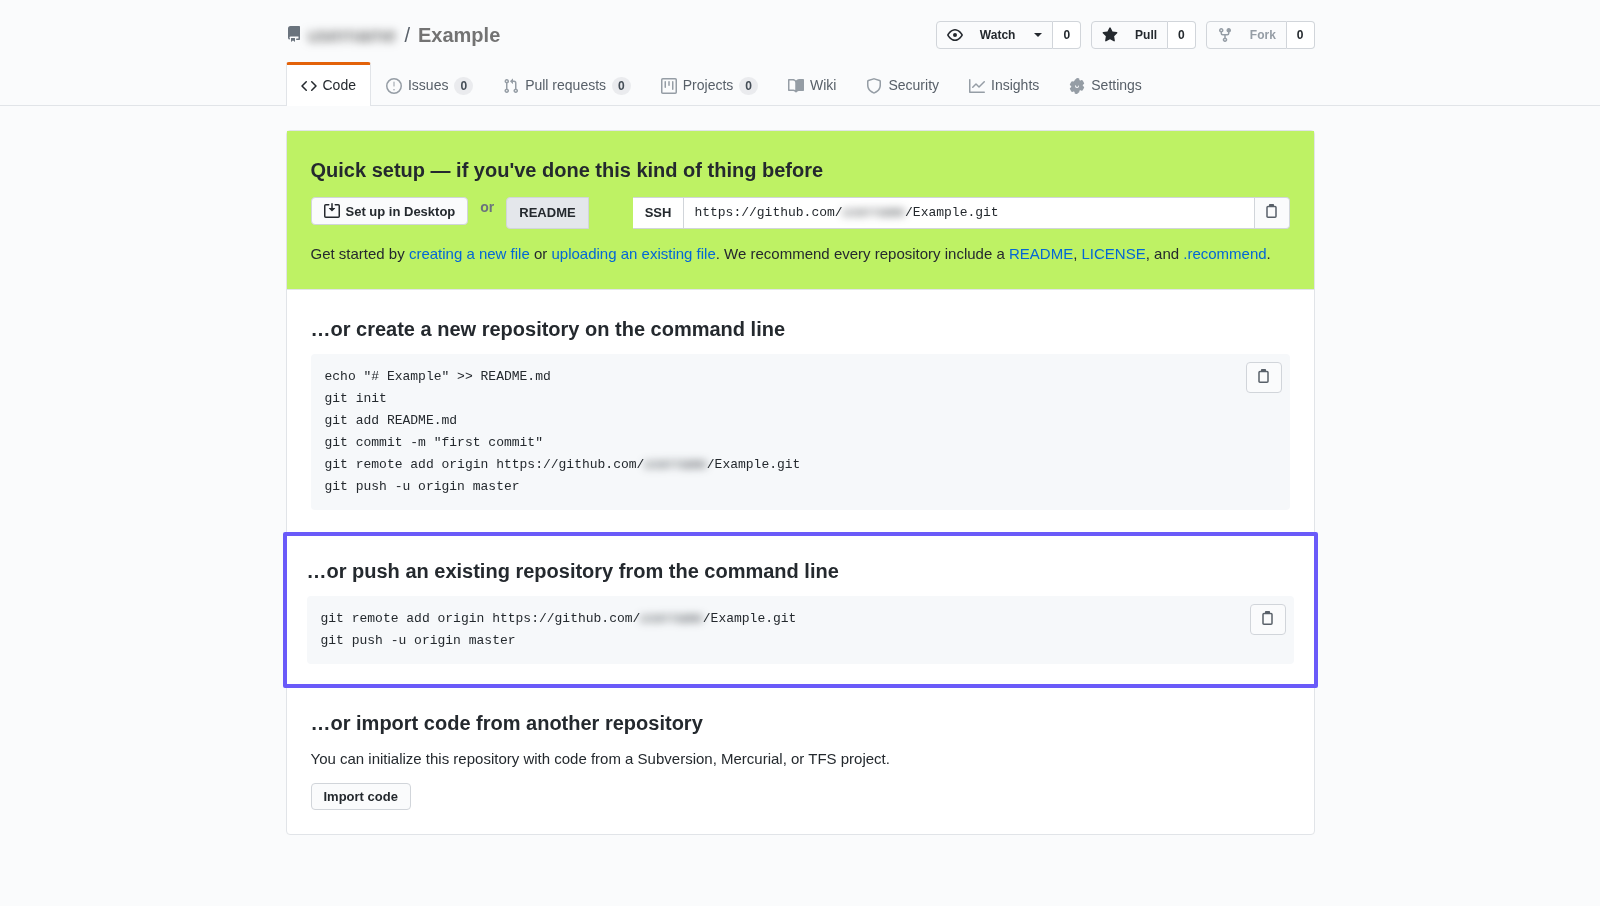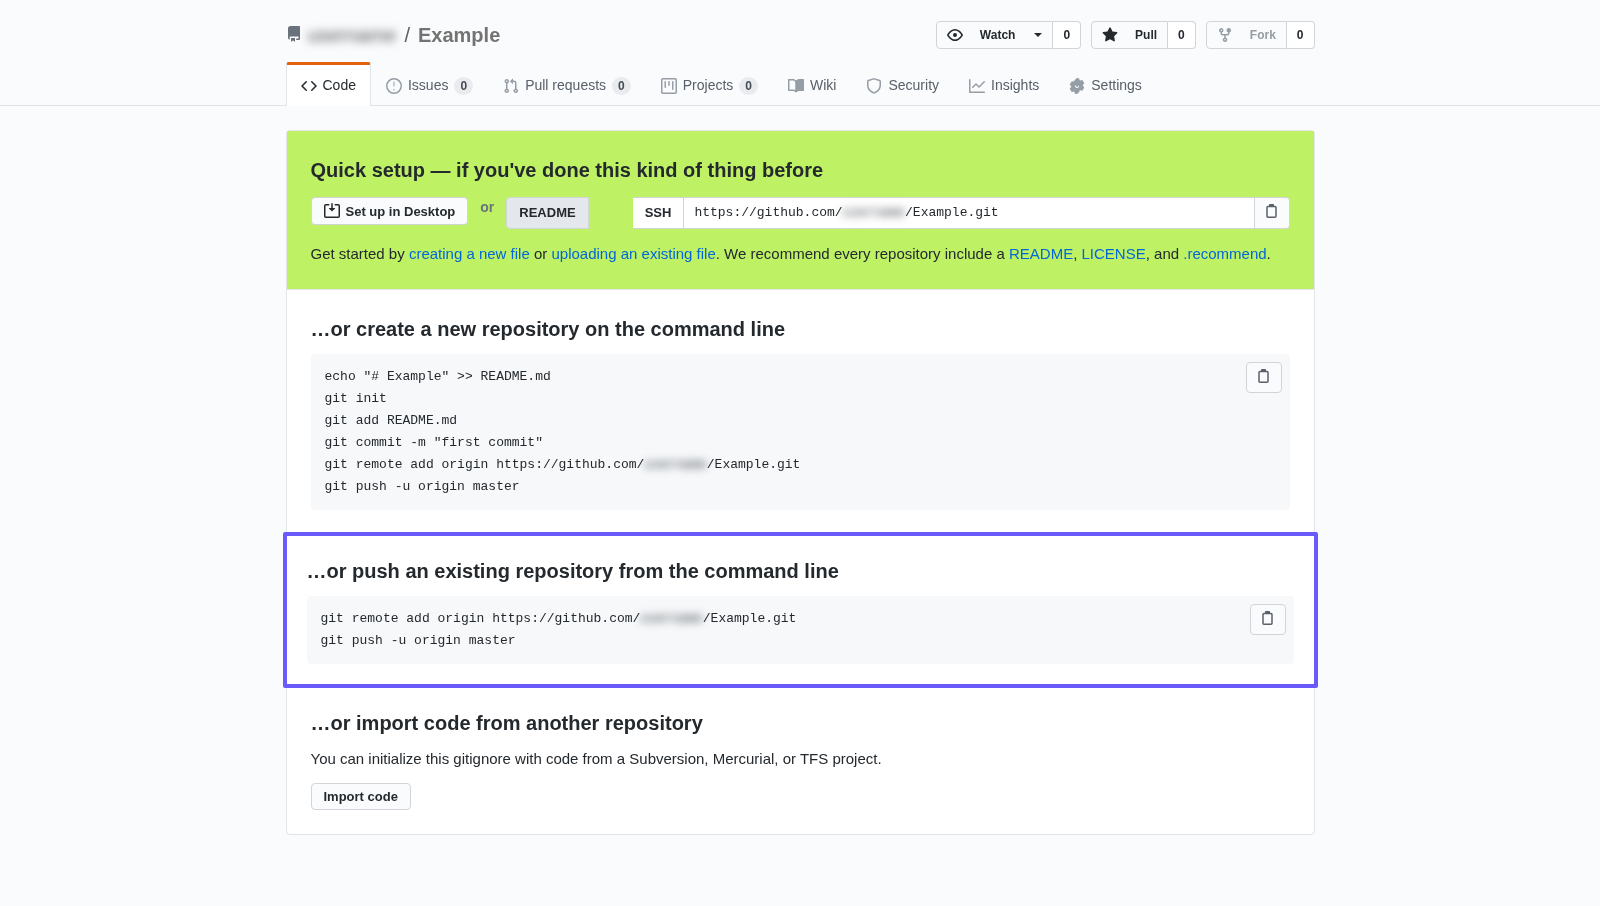--- a/index.html
+++ b/index.html
@@ -373,16 +373,16 @@
   <div class="section highlight">
     <h3>…or push an existing repository from the command line</h3>
     <div class="code-block"><span>git remote add origin https://github.com/</span><span class="blur">username</span><span>/Example.git
 git push -u origin master</span><button class="code-copy"><svg width="16" height="16" viewBox="0 0 16 16">
             <path d="M5.75 1a.75.75 0 00-.75.75v1h-1A1.75 1.75 0 002.25 4.5v8.75c0 .966.784 1.75 1.75 1.75h7a1.75 1.75 0 001.75-1.75V4.5A1.75 1.75 0 0011 2.75h-1v-1A.75.75 0 009.25 1h-3.5zM4 4.25h7a.25.25 0 01.25.25v8.75a.25.25 0 01-.25.25H4a.25.25 0 01-.25-.25V4.5A.25.25 0 014 4.25z"></path>
           </svg></button></div>
   </div>
 
   <div class="section">
     <h3>…or import code from another repository</h3>
-    <p>You can initialize this gitignore with code from a Subversion, Mercurial, or TFS project.</p>
+    <p>You can initialize this repository with code from a Subversion, Mercurial, or TFS project.</p>
     <button class="btn-std">Import code</button>
   </div>
 </div>
 
 </body></html>

